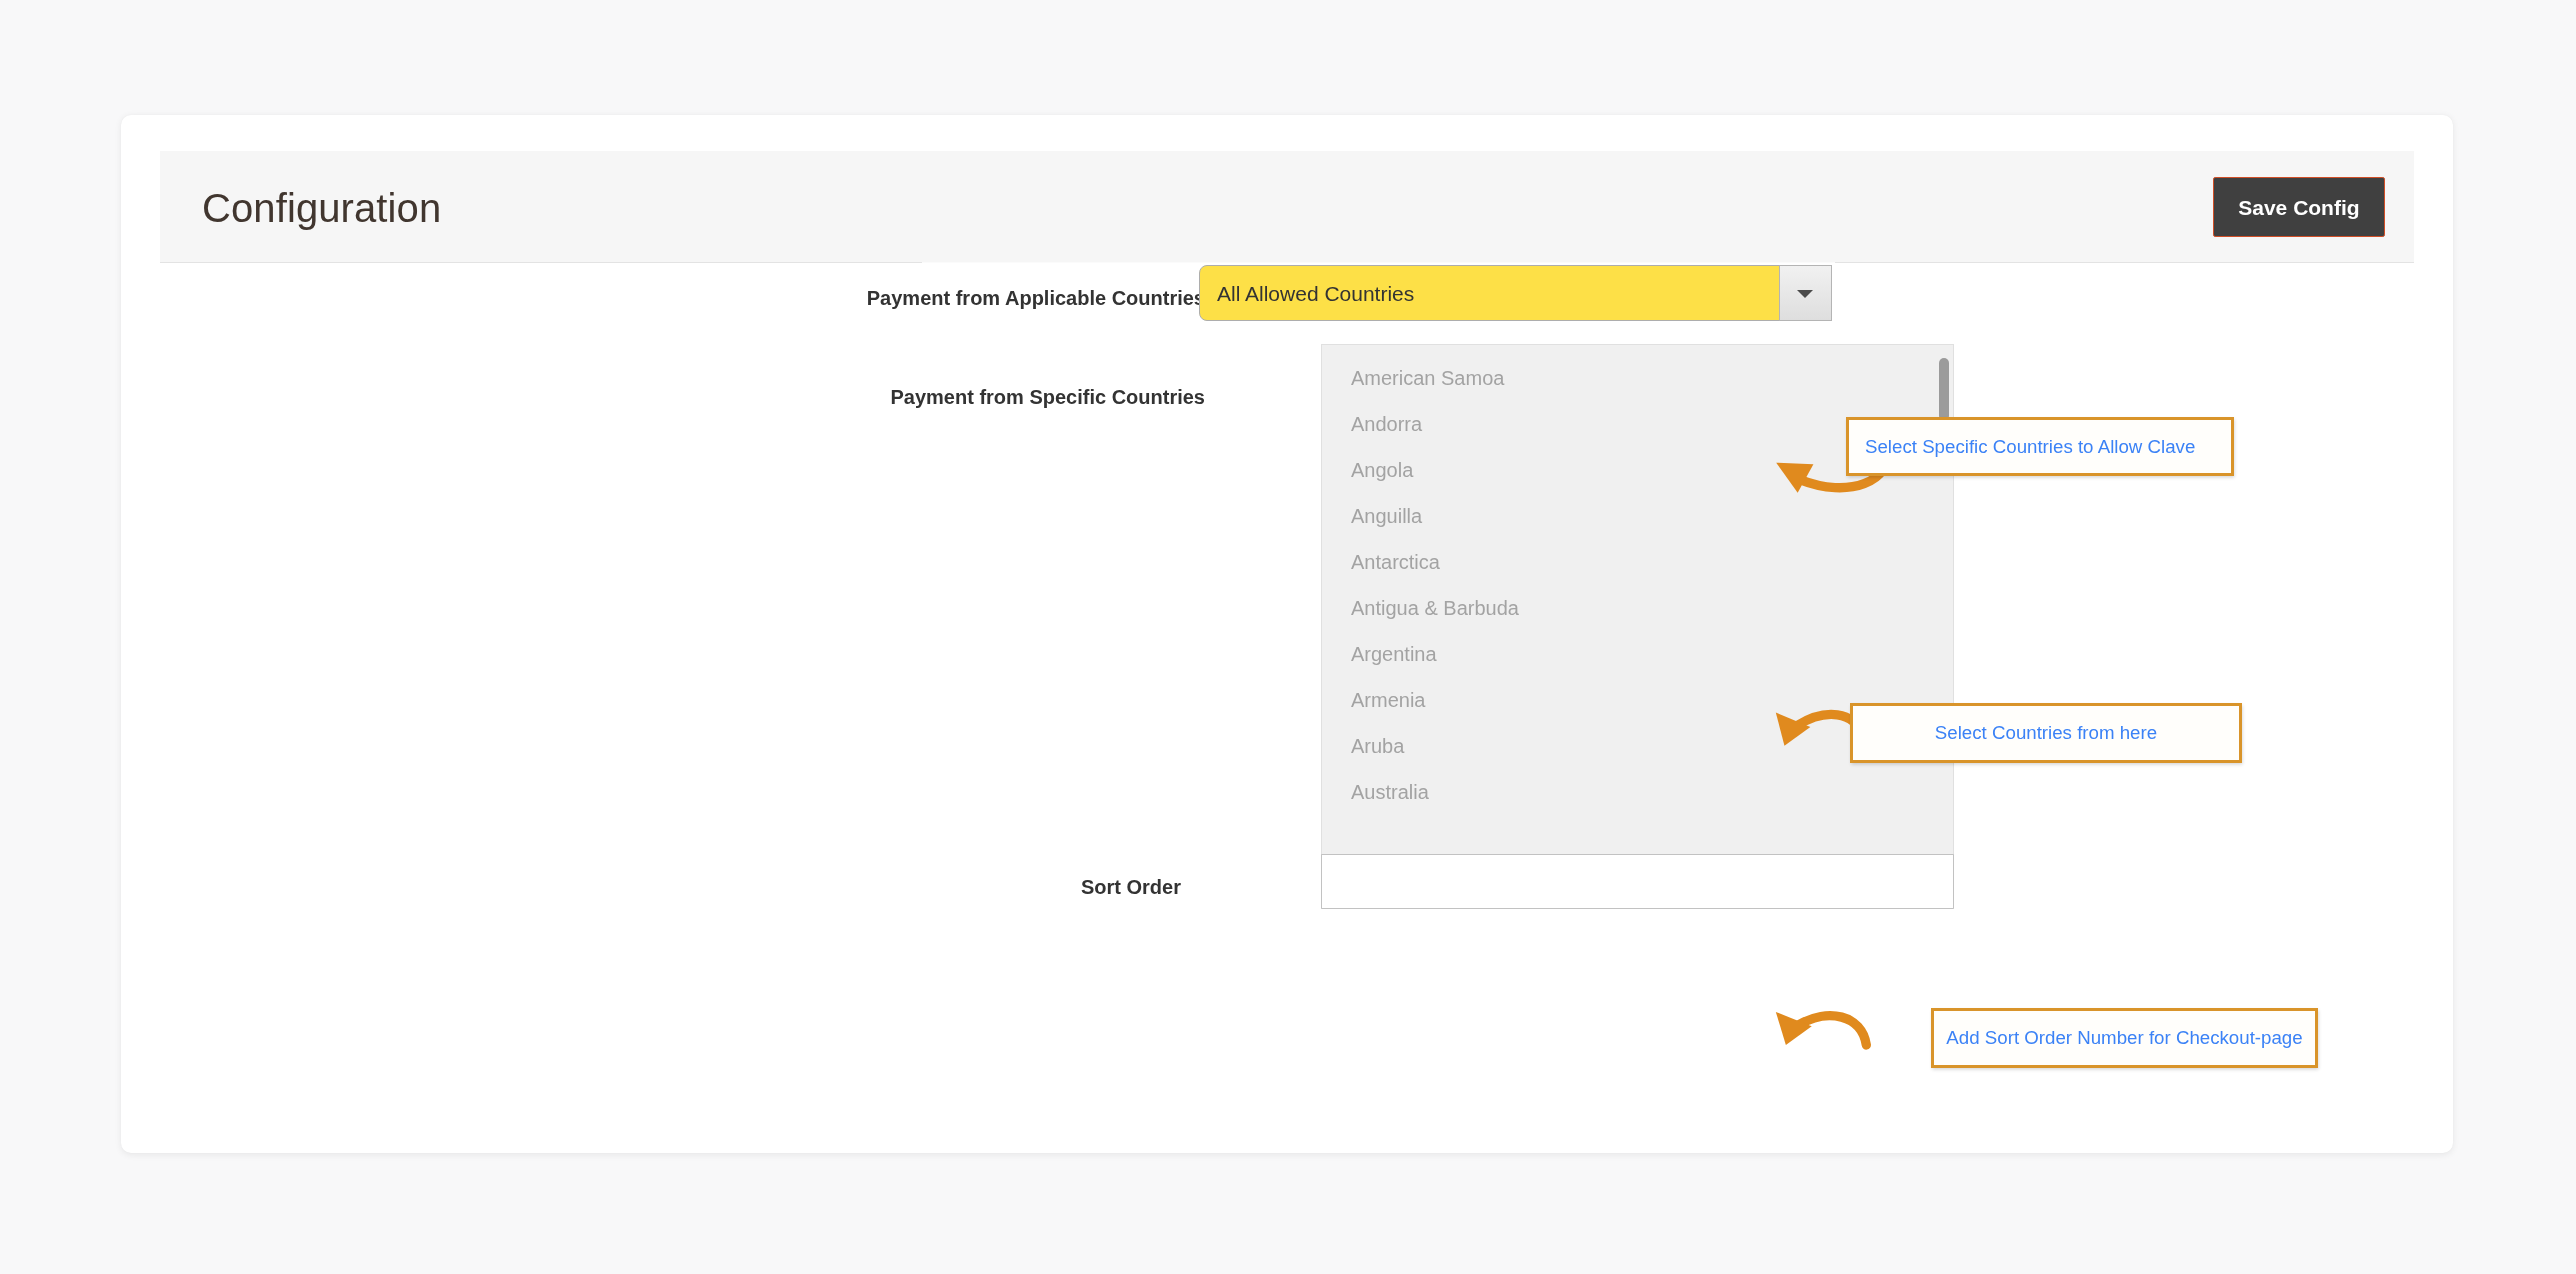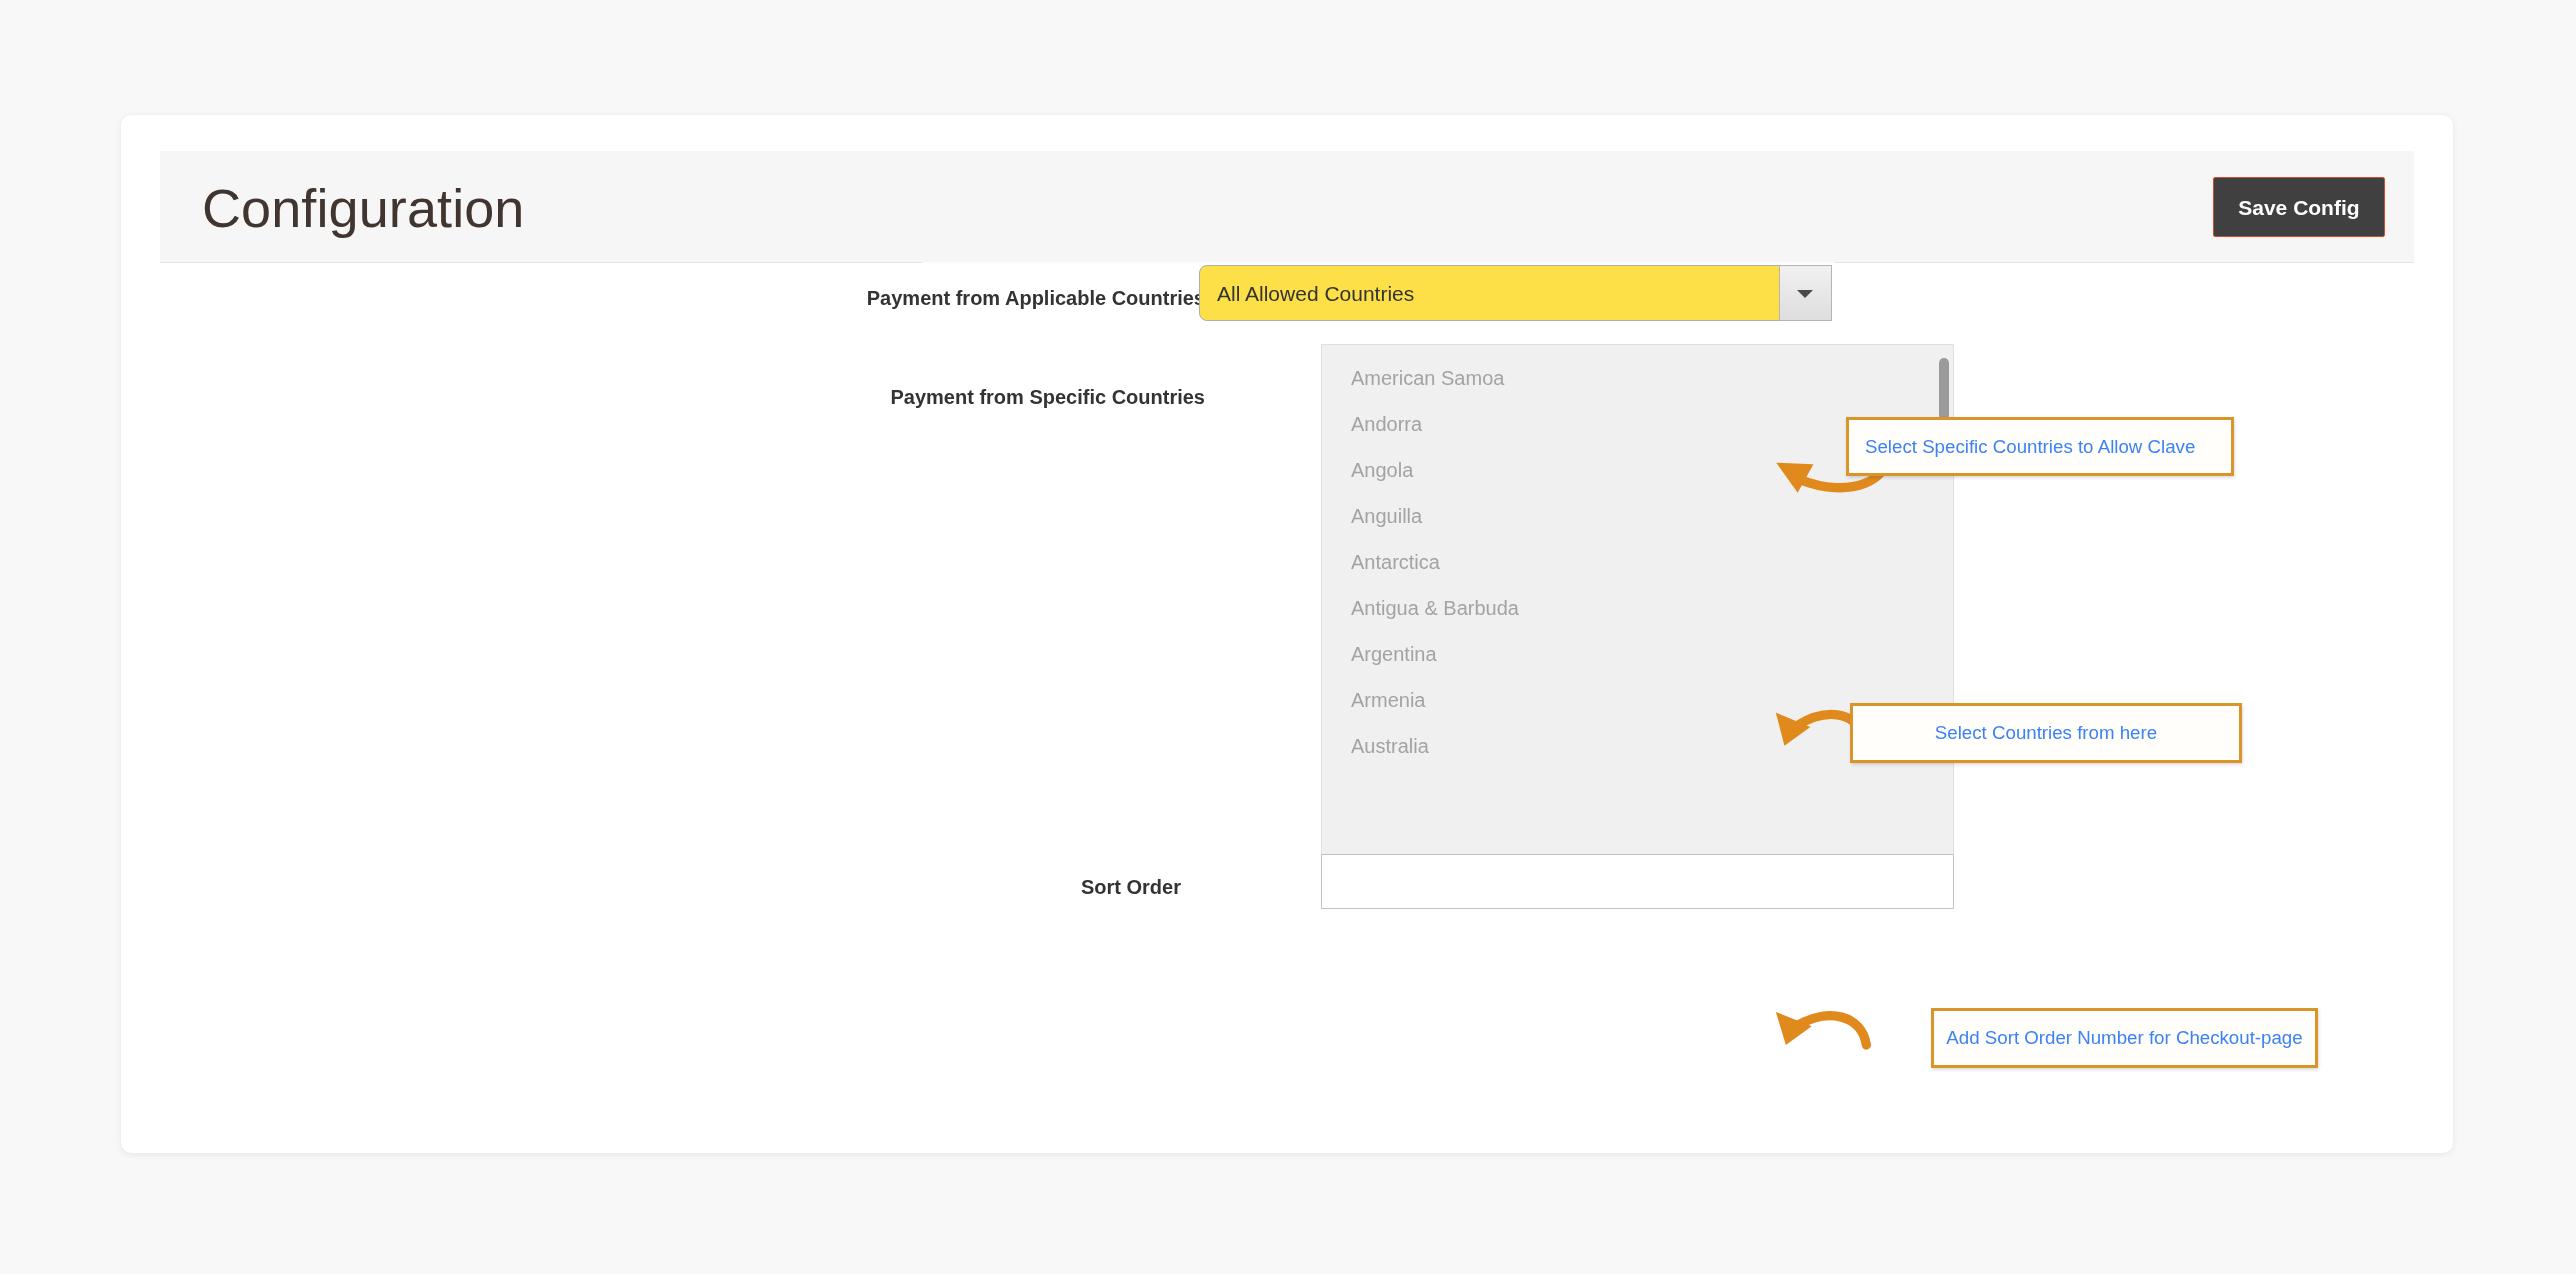--- a/index.html
+++ b/index.html
@@ -48,21 +48,21 @@
     left: 762px;
     bottom: -1.4px;
     width: 913px;
     height: 1.4px;
     background: #fbfbfb;
   }
   .page-title {
     position: absolute;
     left: 42px;
     top: 36px;
-    font-size: 54px;
+    font-size: 40px;
     font-weight: 300;
     color: #41362f;
     letter-spacing: 0.1px;
     line-height: 43px;
     white-space: nowrap;
   }
   .save-btn {
     position: absolute;
     right: 29px;
     top: 26px;
@@ -273,20 +273,21 @@
         <div class="field-label">Payment from Specific Countries</div>
         <div class="listbox">
           <div class="opt">American Samoa</div>
           <div class="opt">Andorra</div>
           <div class="opt">Angola</div>
           <div class="opt">Anguilla</div>
           <div class="opt">Antarctica</div>
           <div class="opt">Antigua &amp; Barbuda</div>
           <div class="opt">Argentina</div>
           <div class="opt">Armenia</div>
+          <div class="opt">Aruba</div>
           <div class="opt">Australia</div>
 
           <div class="lb-scrollbar">
             <div class="lb-thumb"></div>
           </div>
           <div class="lb-resize">
             <i></i>
               <i></i>
               <i></i>
           </div>

